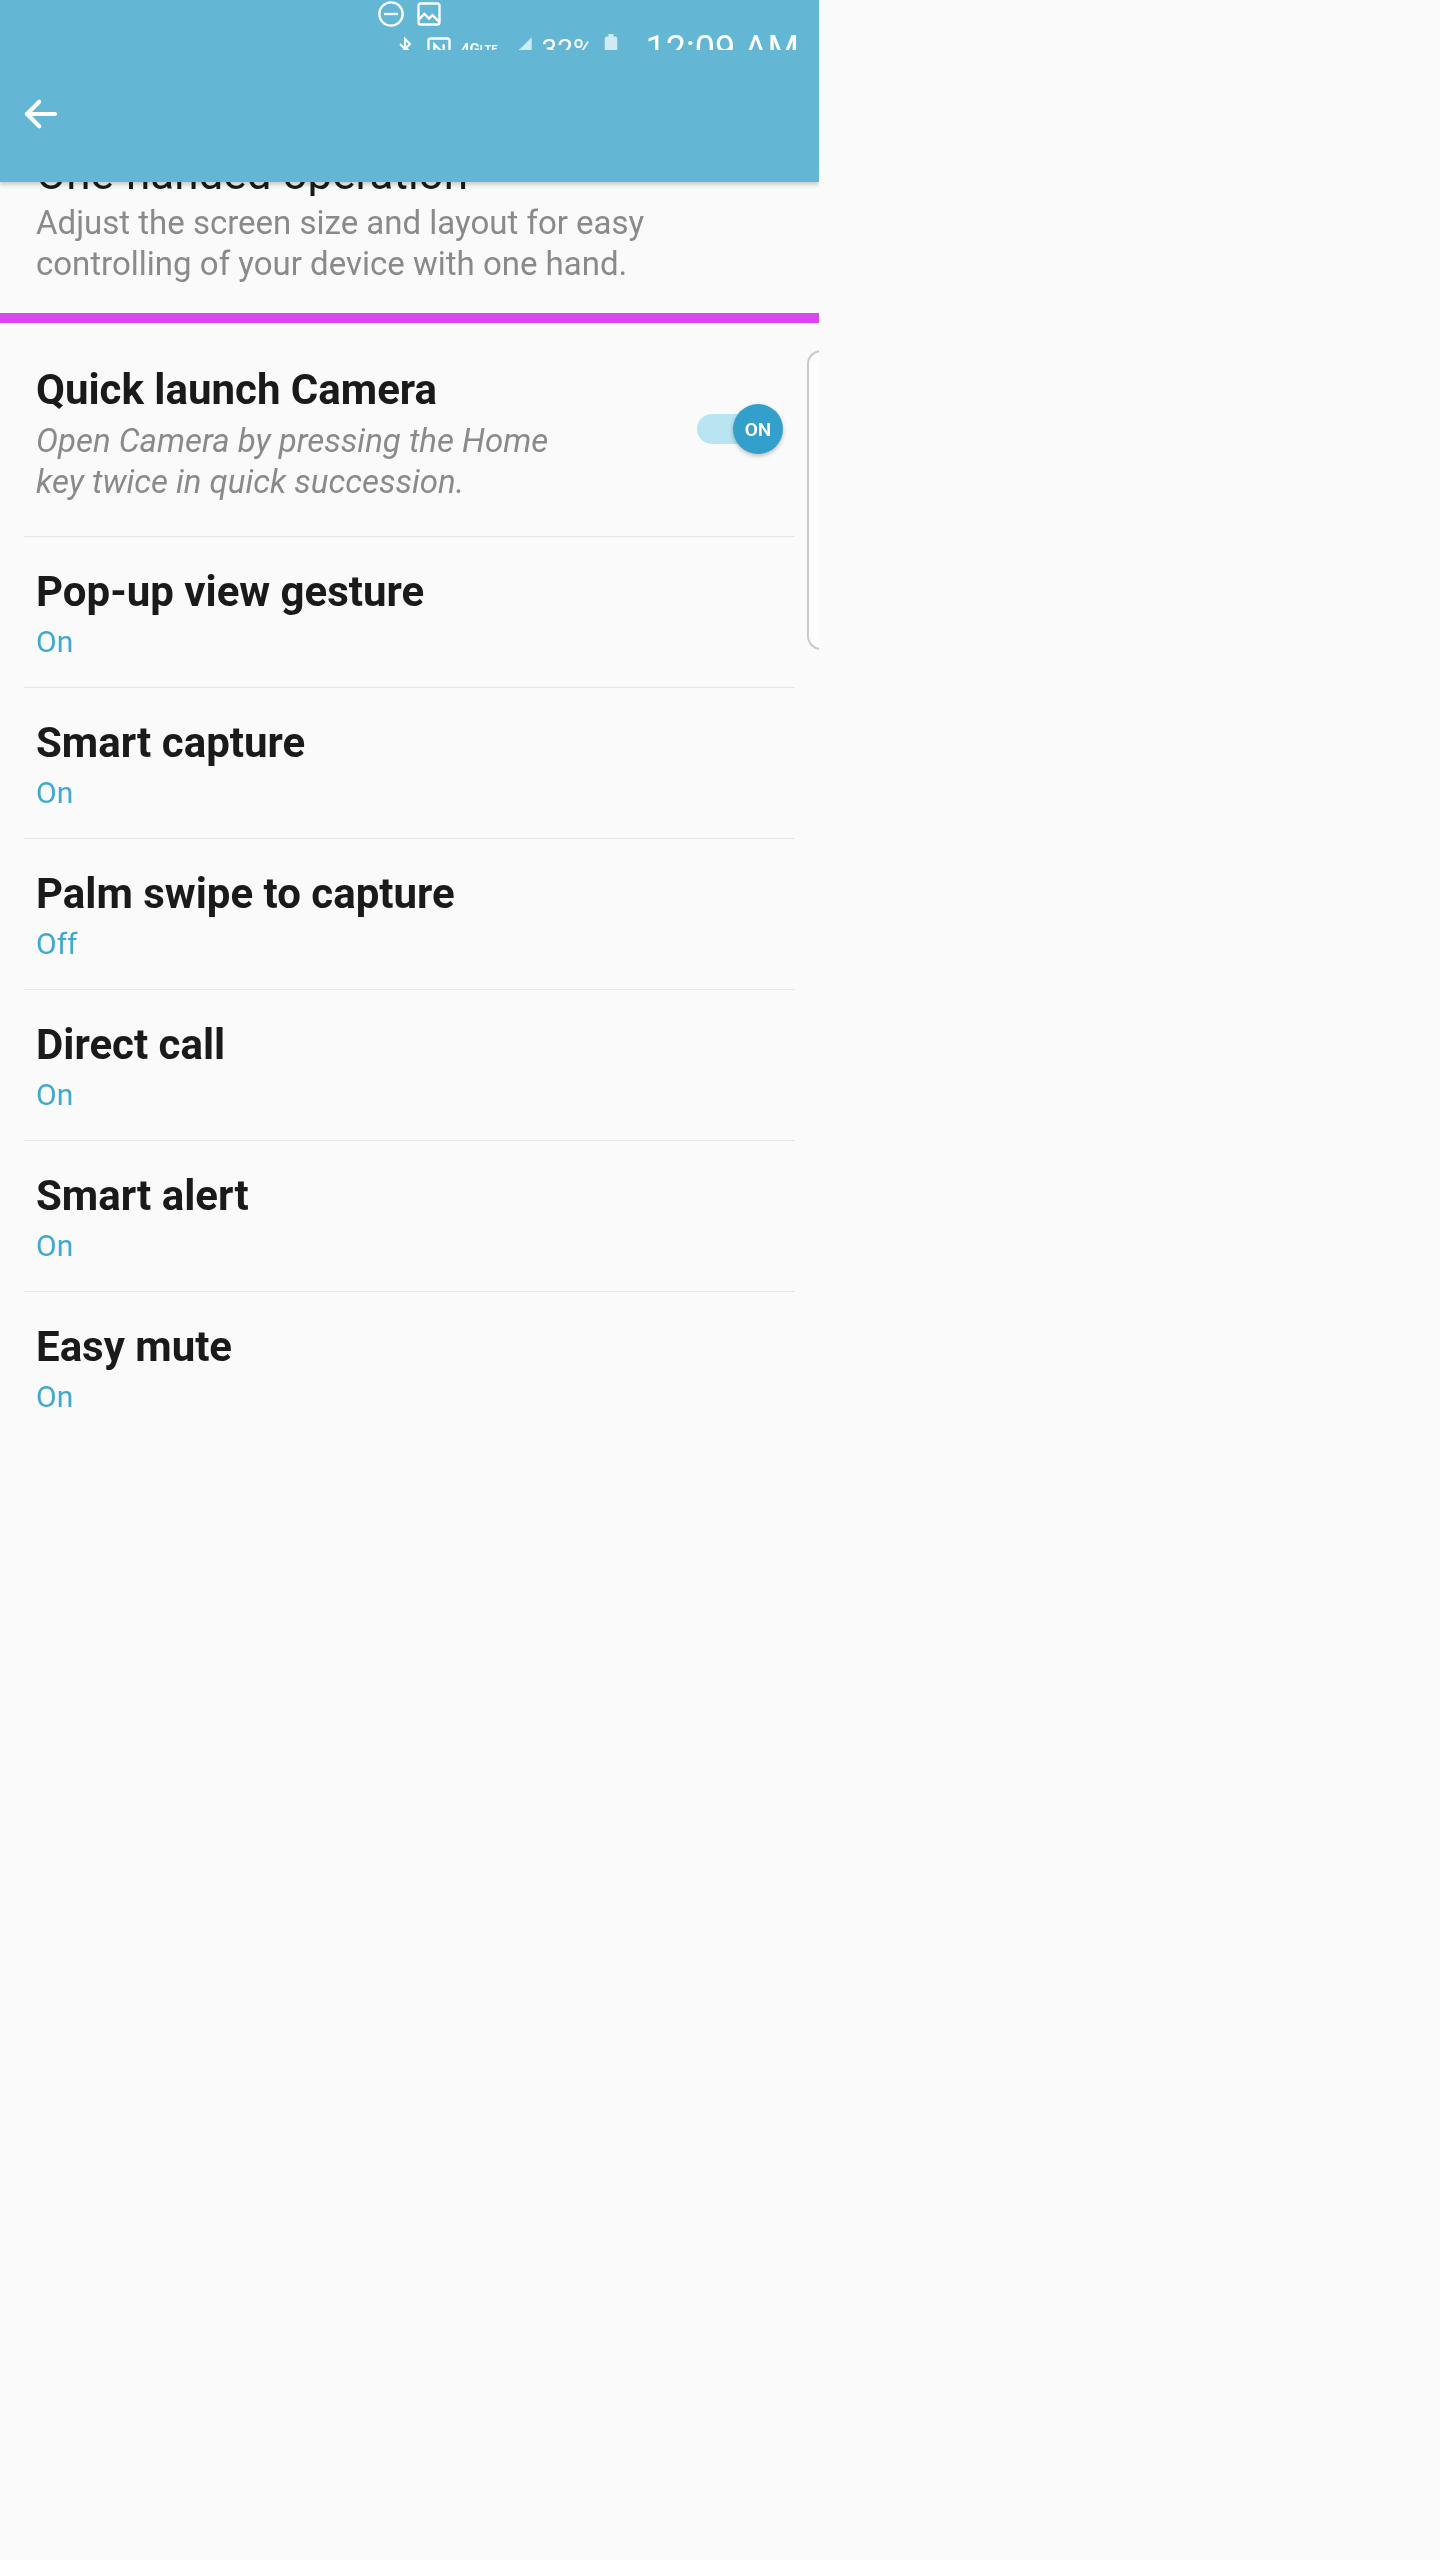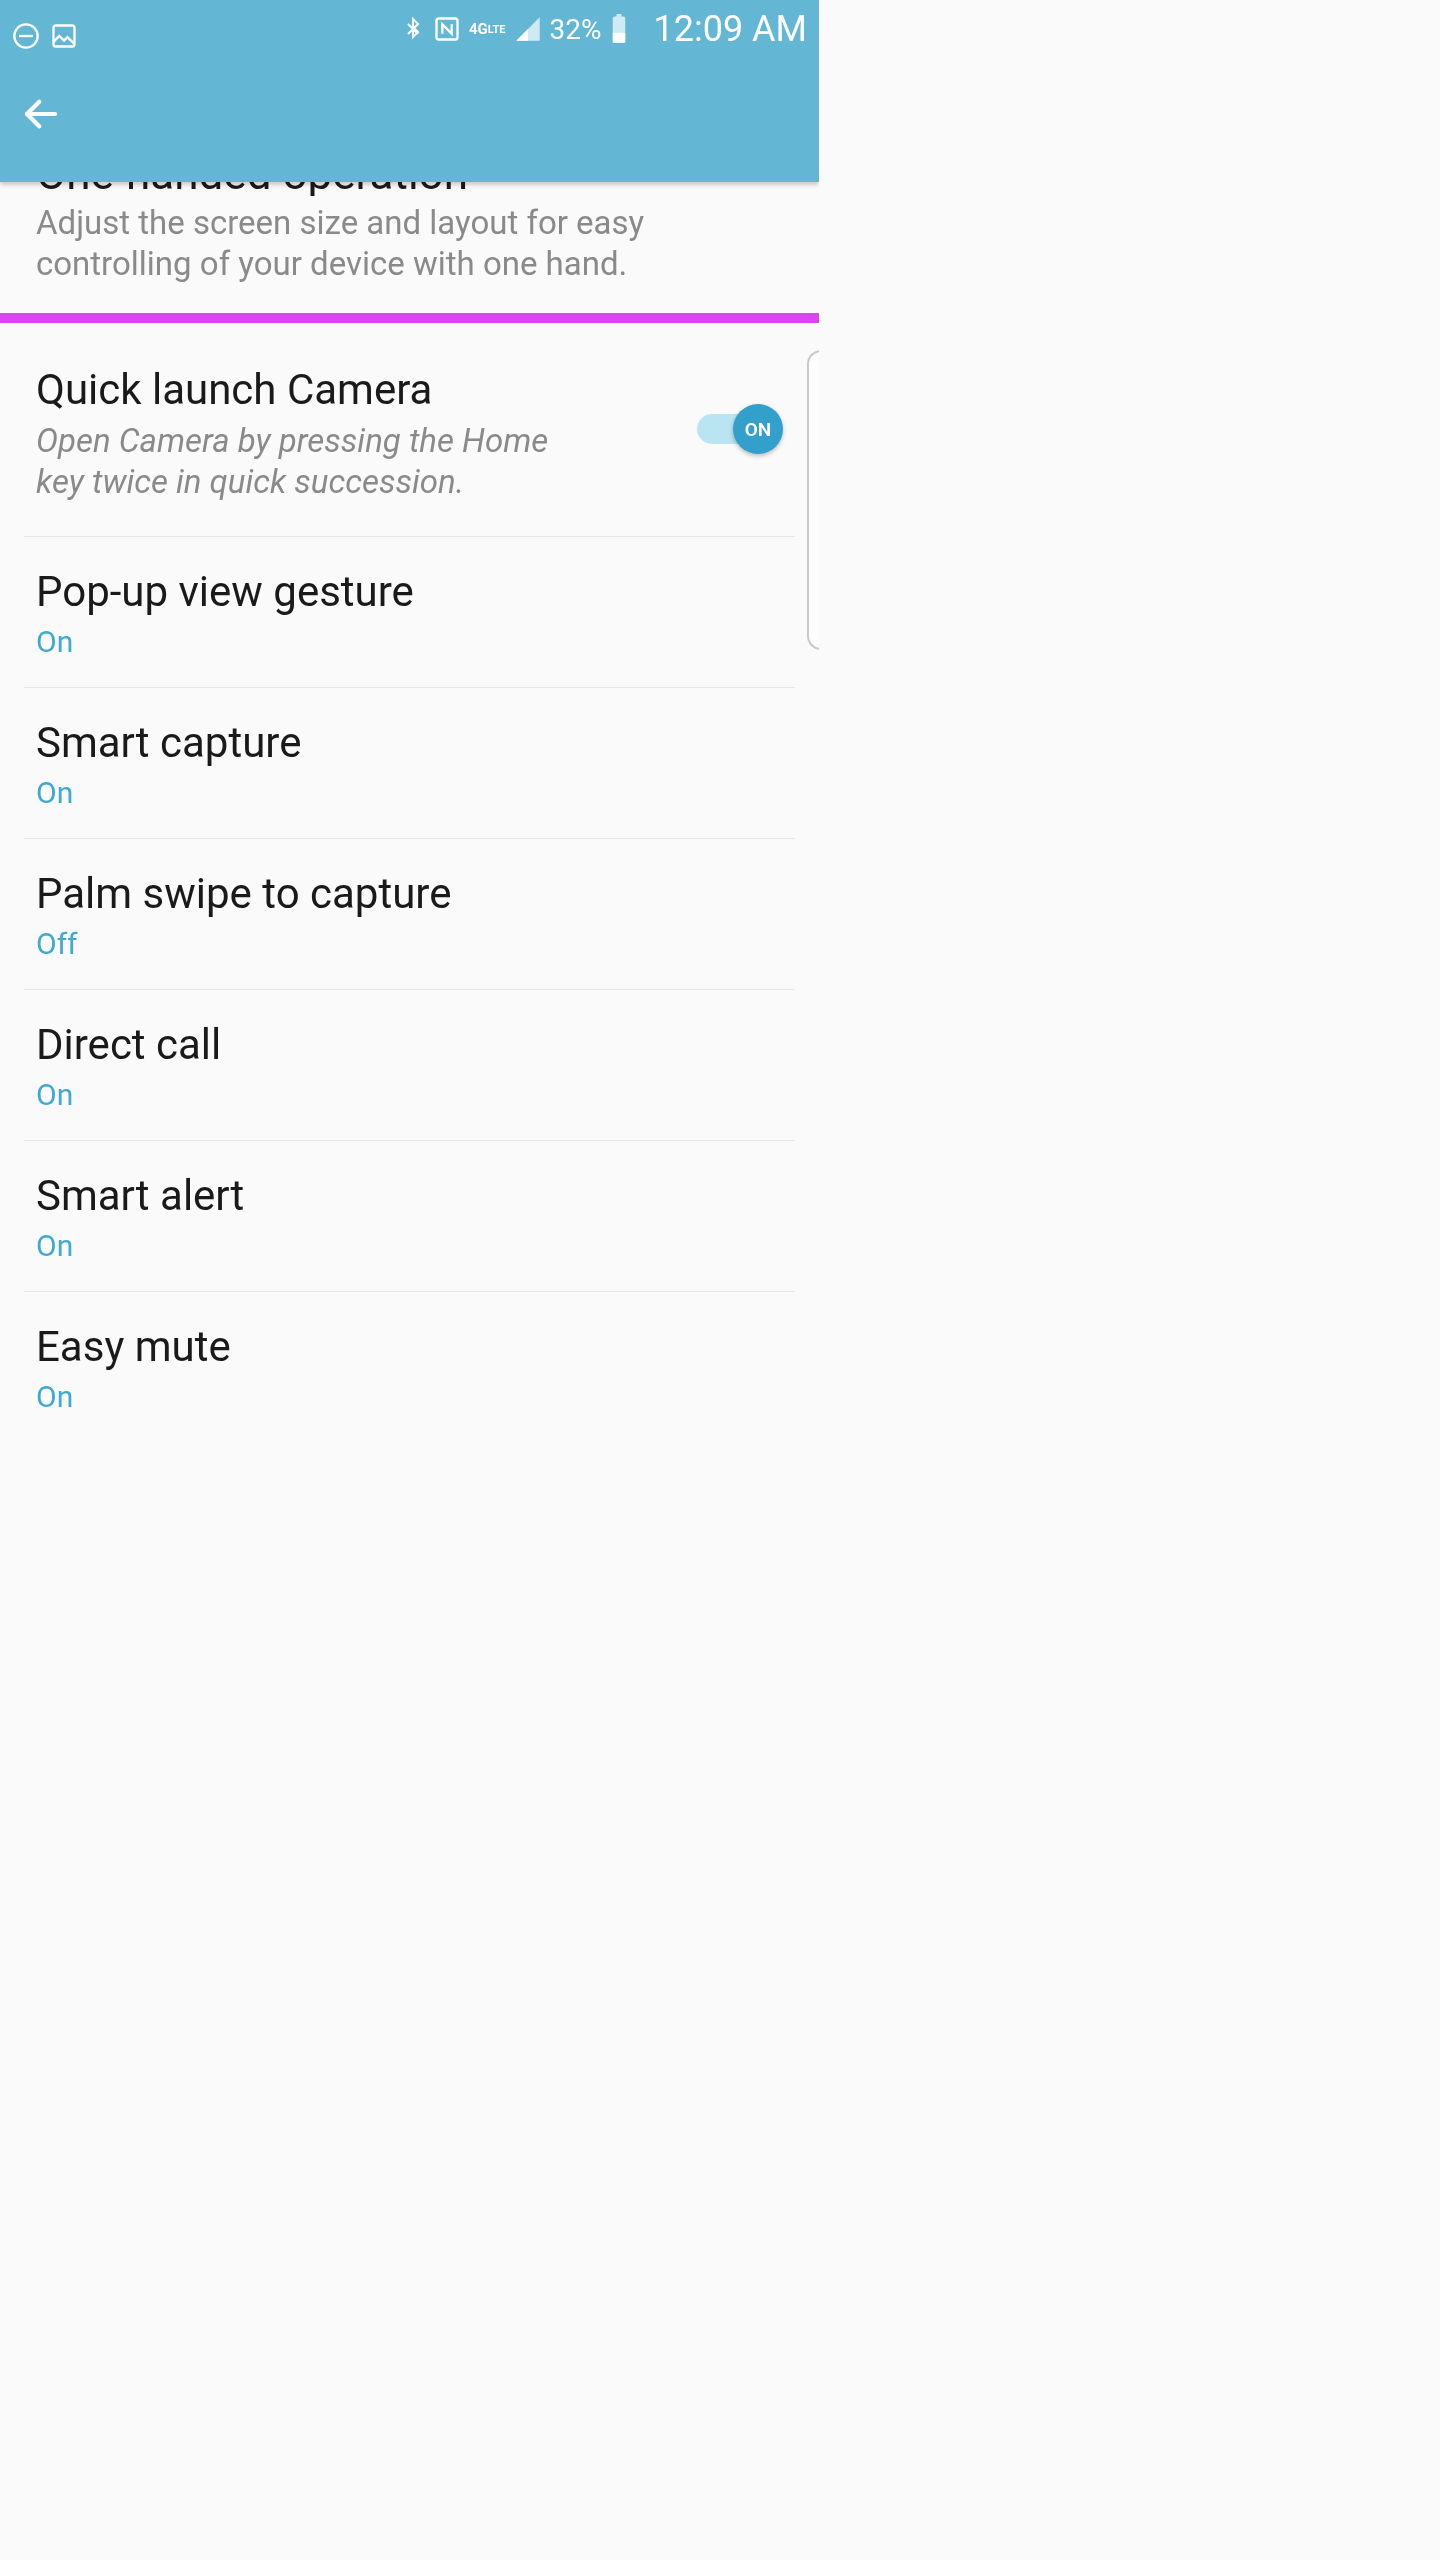--- a/index.html
+++ b/index.html
@@ -3,24 +3,25 @@
 <meta charset="utf-8">
 <style>
   * { box-sizing: border-box; margin: 0; padding: 0; }
   html, body { width: 819px; height: 1440px; font-family: Roboto, "Helvetica Neue", Arial, sans-serif; background:#fafafa; overflow:hidden; }
   
   
   .status-bar {
     height: 50px;
     background: #63b7d4;
     display:flex;
-    align-items:flex-end;
+    align-items:center;
     color:#fff;
     font-size:28px;
-    padding:0 12px;
+    padding:0 20px;
+    flex-direction:column;
   }
   .status-left { display:flex; gap:10px; align-items:center; }
   .status-right { margin-left:auto; display:flex; gap:8px; align-items:center; font-weight:400; }
   .status-right .time { font-size:36px; margin-left:18px; }
   .ic { display:inline-flex; align-items:center; justify-content:center; }
 
   
   .app-bar {
     height: 132px;
     background:#63b7d4;
@@ -52,21 +53,21 @@
   }
   
   .list { background:#fafafa; }
   .item {
     padding: 30px 36px 28px 36px;
     position:relative;
   }
   .divider {
     height:1px; background:#e6e6e6; margin:0 24px;
   }
-  .item .title { font-size:42px; color:#1a1a1a; font-weight:400; }
+  .item .title { font-size:42px; color:#1a1a1a; font-weight:700; }
   .item .sub { font-size:33px; color:#8a8a8a; line-height:1.25; margin-top:6px; max-width: 560px; font-style: italic; }
   .item .state { font-size:30px; margin-top:8px; }
   .state.on { color:#3fa9cf; }
   .state.off { color:#3fa9cf; }
 
   
   .toggle {
     position:absolute; right:36px; top:50%; transform:translateY(-50%);
     width:86px; height:50px;
   }

